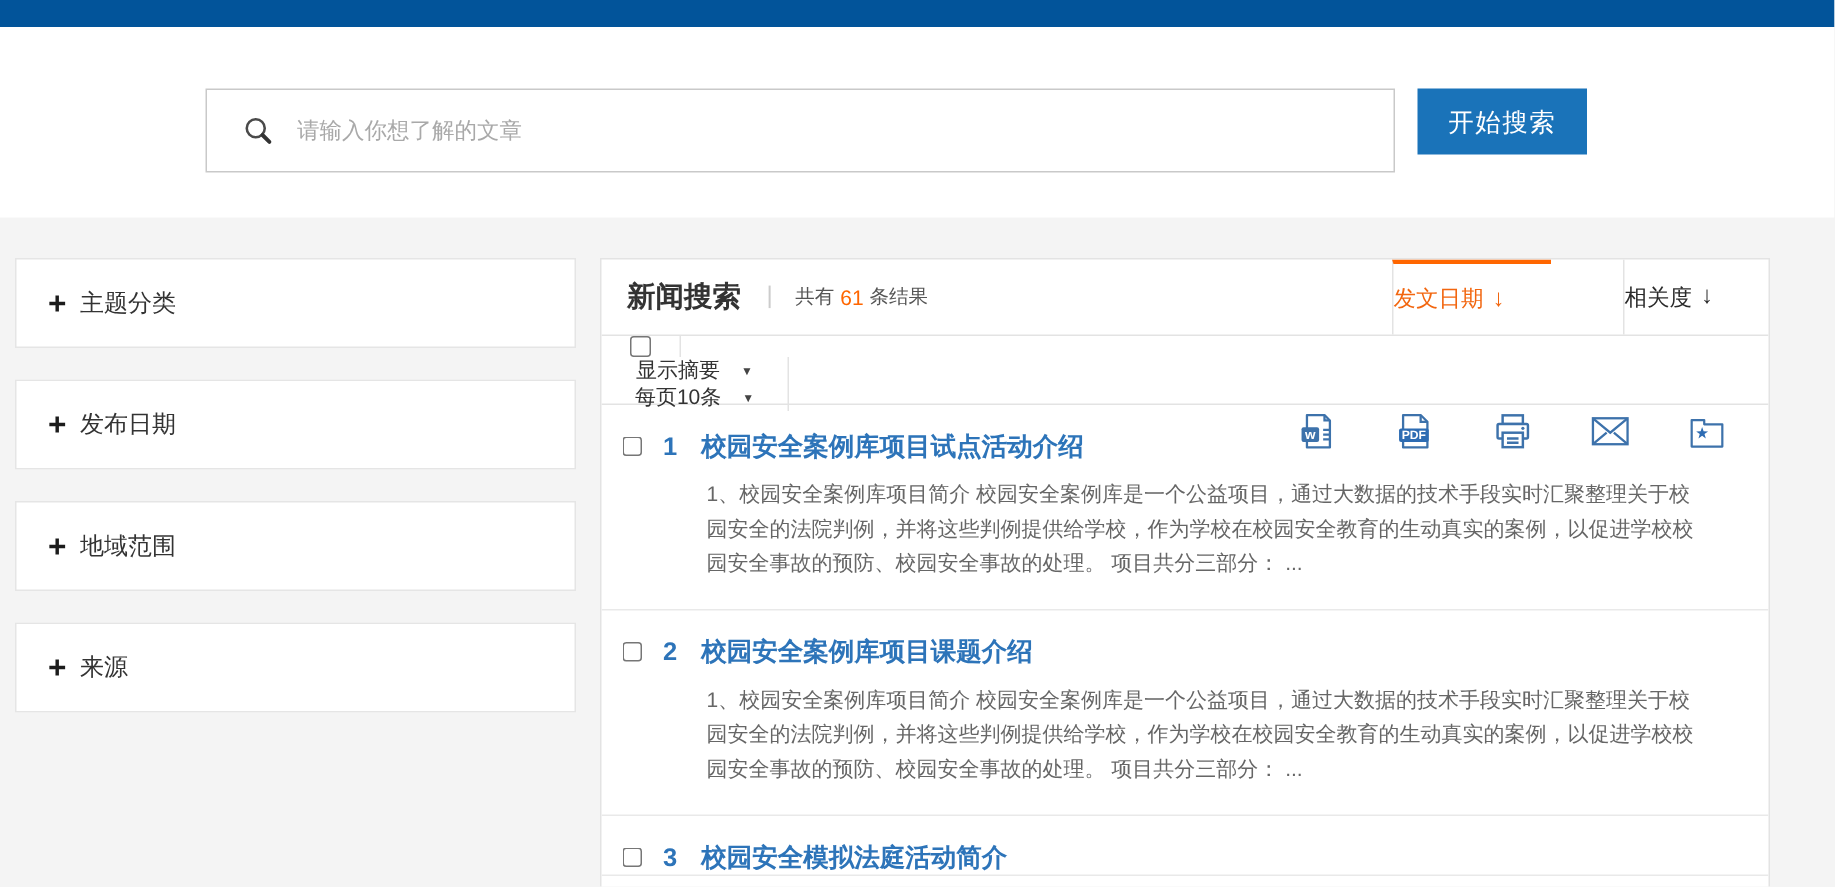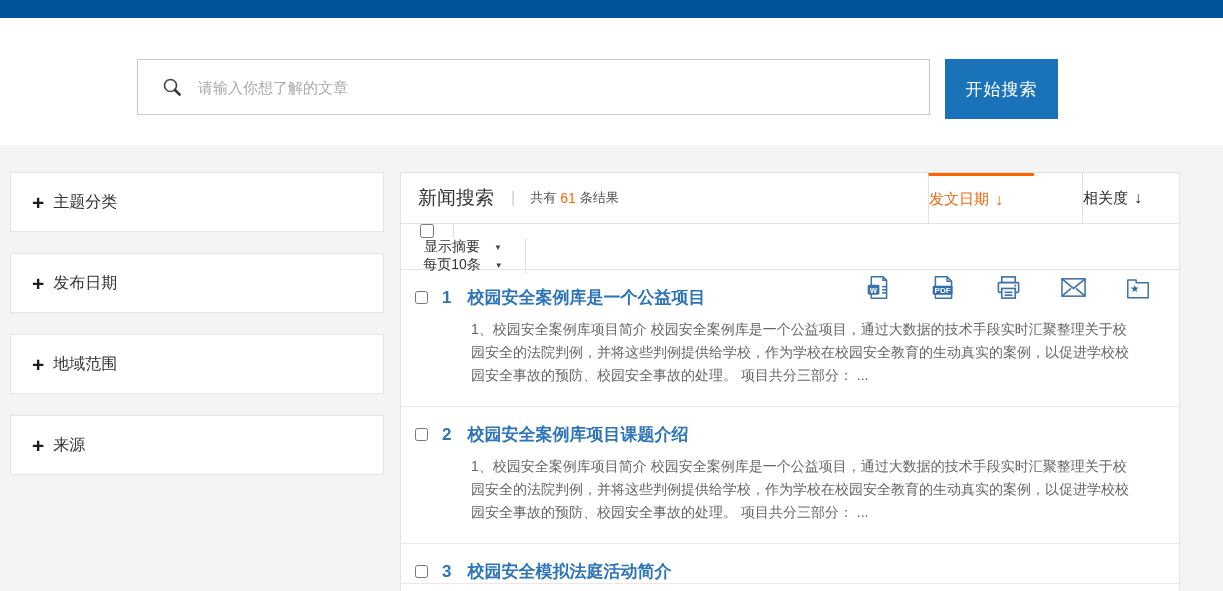--- a/index.html
+++ b/index.html
@@ -17,39 +17,39 @@
     border: 1px solid #c9c9c9; background: #fff;
     display: flex; align-items: center; padding-left: 24px;
   }
   .search-box svg { flex: 0 0 auto; }
   .search-input {
     border: none; outline: none; flex: 1; font-size: 15px; color: #333;
     margin-left: 16px; height: 100%; font-family: inherit; background: transparent;
   }
   .search-input::placeholder { color: #a9a9a9; }
   .search-btn {
-    position: absolute; left: 945px; top: 41px; width: 113px; height: 60px;
+    position: absolute; left: 945px; top: 41px; width: 113px; height: 44px;
     background: #1a73b9; color: #fff; font-size: 17px; border: none; cursor: pointer;
     font-family: inherit; letter-spacing: 1px;
   }
   .content { position: absolute; top: 172px; left: 0; width: 1223px; }
   .sidebar { position: absolute; left: 10px; top: 0; width: 374px; }
   .filter-box {
     height: 60px; background: #fff; border: 1px solid #e5e5e5; margin-bottom: 21px;
     display: flex; align-items: center; padding-left: 21px; cursor: pointer;
   }
   .filter-plus { font-size: 21px; font-weight: bold; color: #1c1c1c; margin-right: 9px; line-height: 1; }
   .filter-label { font-size: 16px; color: #333; }
   .main-panel {
     position: absolute; left: 400px; top: 0; width: 780px; height: 460px;
     background: #fff; border: 1px solid #e3e3e3; overflow: hidden;
   }
   .panel-header { height: 51px; display: flex; align-items: stretch; border-bottom: 1px solid #e3e3e3; }
   .ph-left { flex: 1; display: flex; align-items: center; padding-left: 17px; }
-  .panel-title { font-size: 19px; font-weight: normal; color: #333; }
+  .panel-title { font-size: 19px; font-weight: bold; color: #333; }
   .ph-divider { color: #ccc; font-size: 16px; margin: 0 15px 0 17px; }
   .result-count { font-size: 13px; color: #555; display: flex; align-items: center; }
   .result-count .num { color: #f60; margin: 0 4px; font-size: 14px; }
   .sort-tab {
     display: flex; align-items: center; justify-content: flex-start; gap: 6px;
     border-left: 1px solid #e3e3e3; font-size: 15px; color: #2b2b2b; cursor: pointer; margin-left: 48px;
   }
   .sort-tab .arr { font-weight: bold; font-size: 16px; }
   .sort-tab.active { color: #f2660f; border-top: 3px solid #f60; }
   .tab-date { width: 106px; }
@@ -176,21 +176,21 @@
           <path d="M3 24 V5 h9 v3 h13 v16 z" fill="#fff" stroke="#3d72ab" stroke-width="1.6" stroke-linejoin="round"></path>
           <polygon points="10.5,10 11.56,13.04 14.78,13.11 12.21,15.06 13.14,18.14 10.5,16.3 7.86,18.14 8.79,15.06 6.22,13.11 9.44,13.04" fill="#2d6cb3"></polygon>
         </svg>
       </div>
     </div>
 
     <div class="result-row">
       <div class="rr-head">
         <input type="checkbox" style="">
         <span class="rr-num">1</span>
-        <a class="rr-title">校园安全案例库是一个公益项目</a>
+        <a class="rr-title">校园安全案例库项目试点活动介绍</a>
       </div>
       <div class="rr-summary">1、校园安全案例库项目简介 校园安全案例库是一个公益项目，通过大数据的技术手段实时汇聚整理关于校园安全的法院判例，并将这些判例提供给学校，作为学校在校园安全教育的生动真实的案例，以促进学校校园安全事故的预防、校园安全事故的处理。 项目共分三部分： ...</div>
     </div>
 
     <div class="result-row">
       <div class="rr-head">
         <input type="checkbox" style="">
         <span class="rr-num">2</span>
         <a class="rr-title">校园安全案例库项目课题介绍</a>
       </div>

